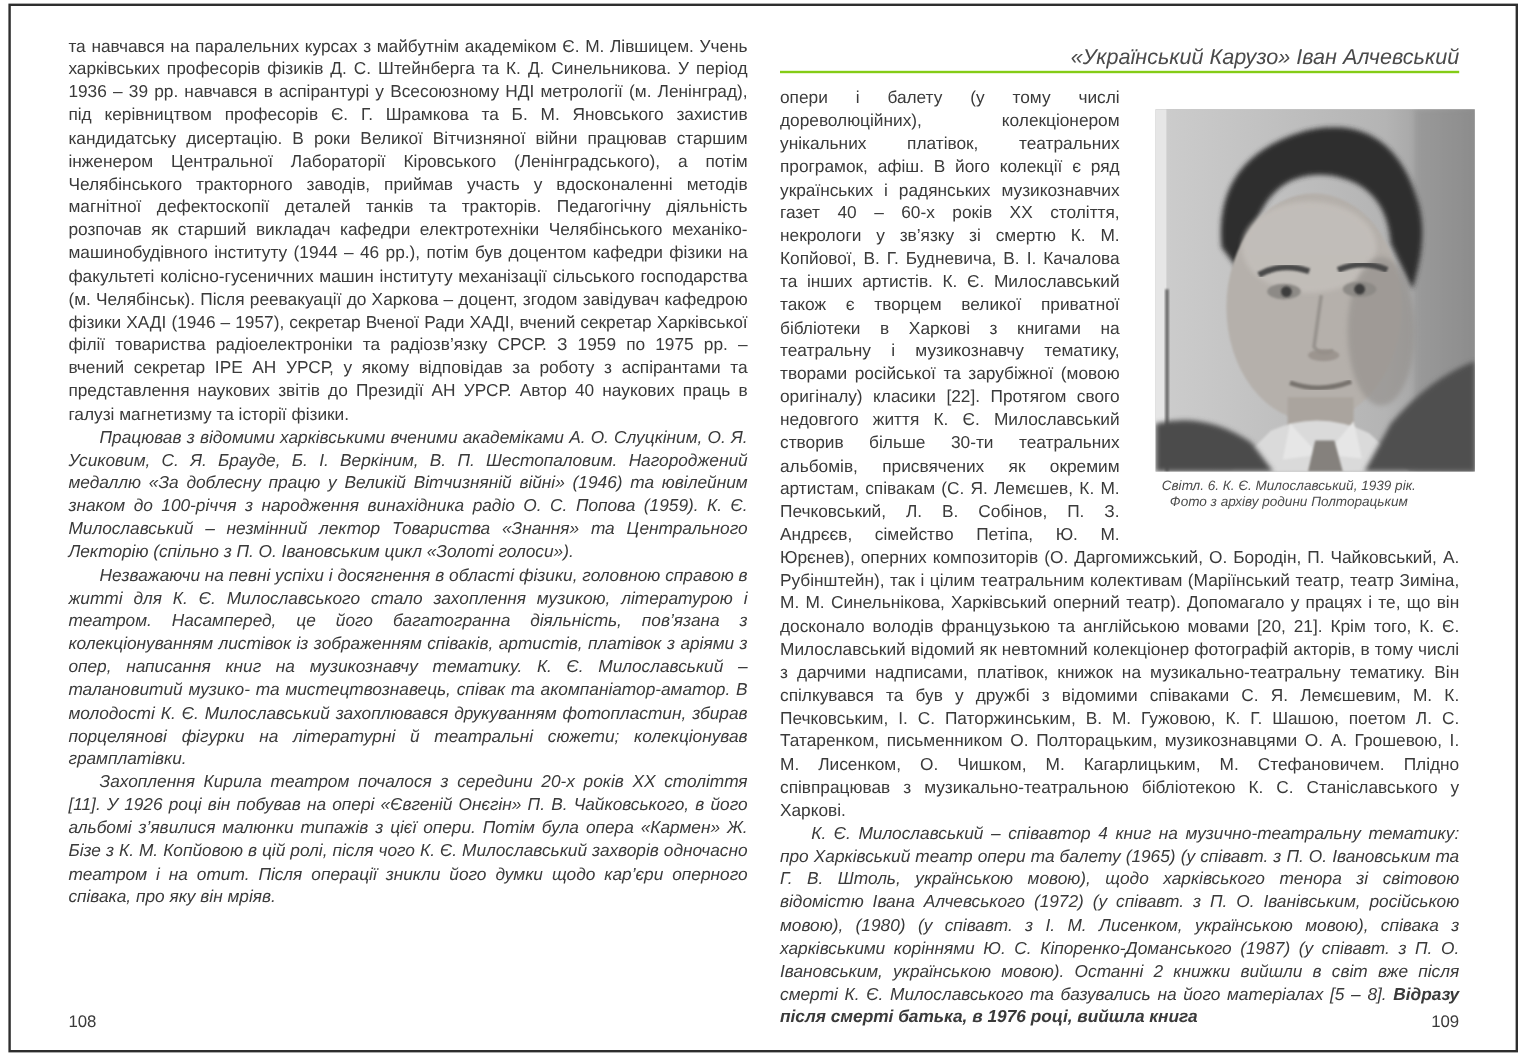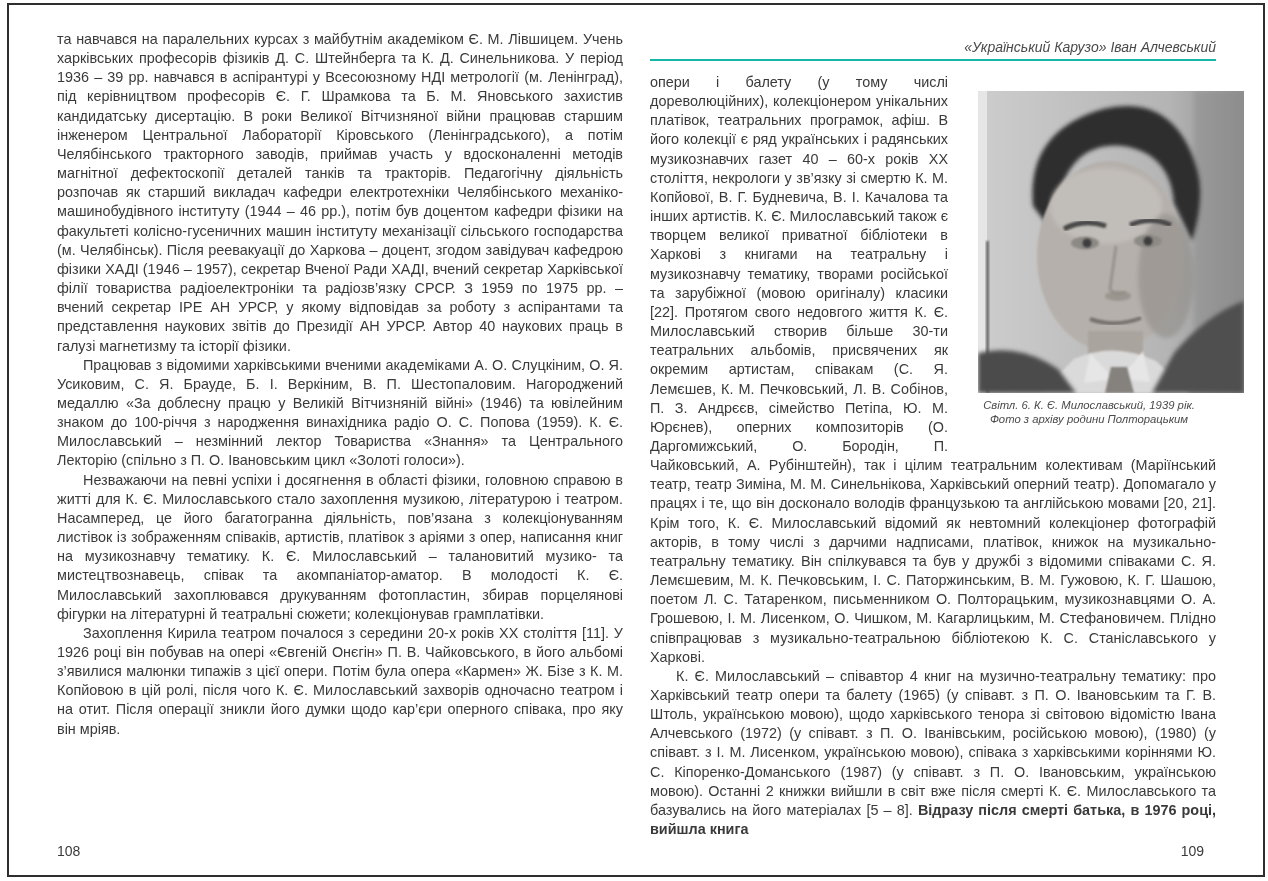--- a/index.html
+++ b/index.html
@@ -17,43 +17,43 @@
     pointer-events:none;
   }
   .page{
     position:absolute;top:18px;height:845px;width:566px;
   }
   #left-page{left:57px;}
   #right-page{left:650px;}
   .page-header{
     height:36px;
     display:flex;flex-direction:column;justify-content:flex-end;
-    font-style:italic;font-size:14px;line-height:14.5px;color:#4a4a4a;
-    border-bottom:2px solid #14b8a6;
+    font-style:italic;font-size:18px;line-height:14.5px;color:#4a4a4a;
+    border-bottom:2px solid #84cc16;
     padding-bottom:5px;
   }
   #right-page .page-header{text-align:right;}
   .page-body{
     margin-top:12px;
     font-size:14.4px;line-height:19.15px;
     text-align:justify;
     color:#3a3a3a;
   }
   .page-body p{margin:0;padding:0;}
-  .page-body p.indent{text-indent:26px;}
+  .page-body p.indent{text-indent:26px;font-style:italic;}
   .page-number{
     position:absolute;bottom:4px;
     font-size:14px;color:#3a3a3a;margin-top:32px;
   }
   #left-page .page-number{left:0;}
-  #right-page .page-number{right:12px;}
+  #right-page .page-number{right:0;}
   figure.photo-block{
     float:right;
     width:222px;
-    margin:2px 0 2px 14px;
+    margin:2px 15px 2px 14px;
     padding:16px;
   }
   .photo{
     width:266px;height:302px;display:block;
     background:#bdbdbd;
   }
   figcaption{
     margin-top:5px;
     font-style:italic;
     font-size:11.3px;line-height:14px;

